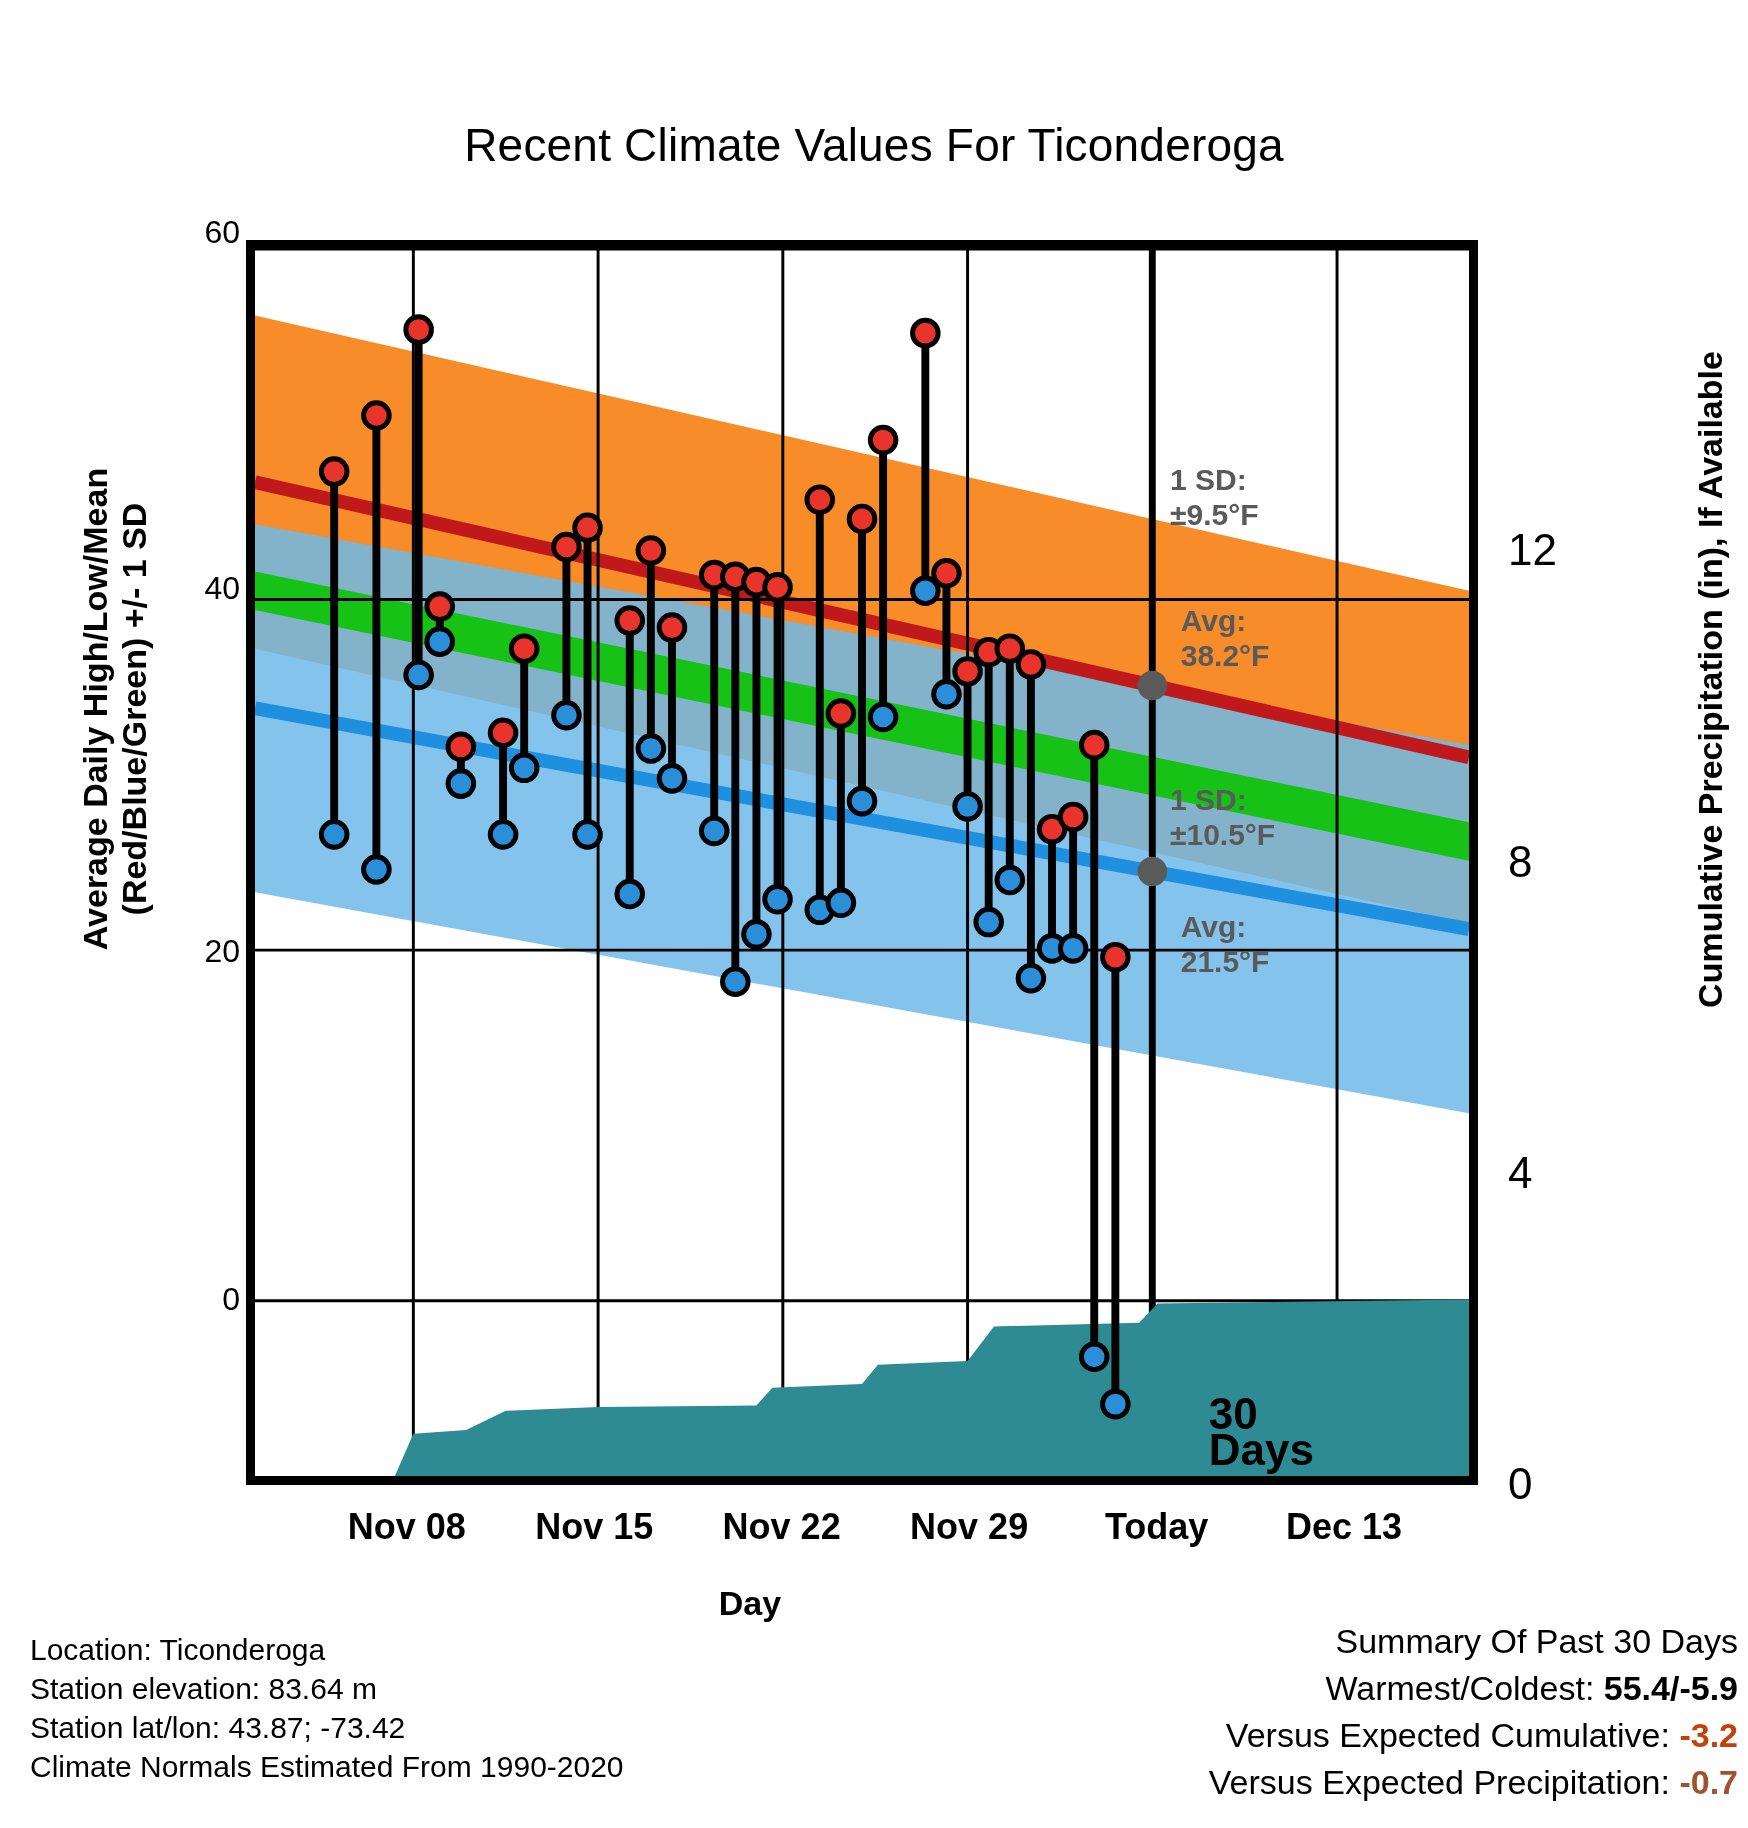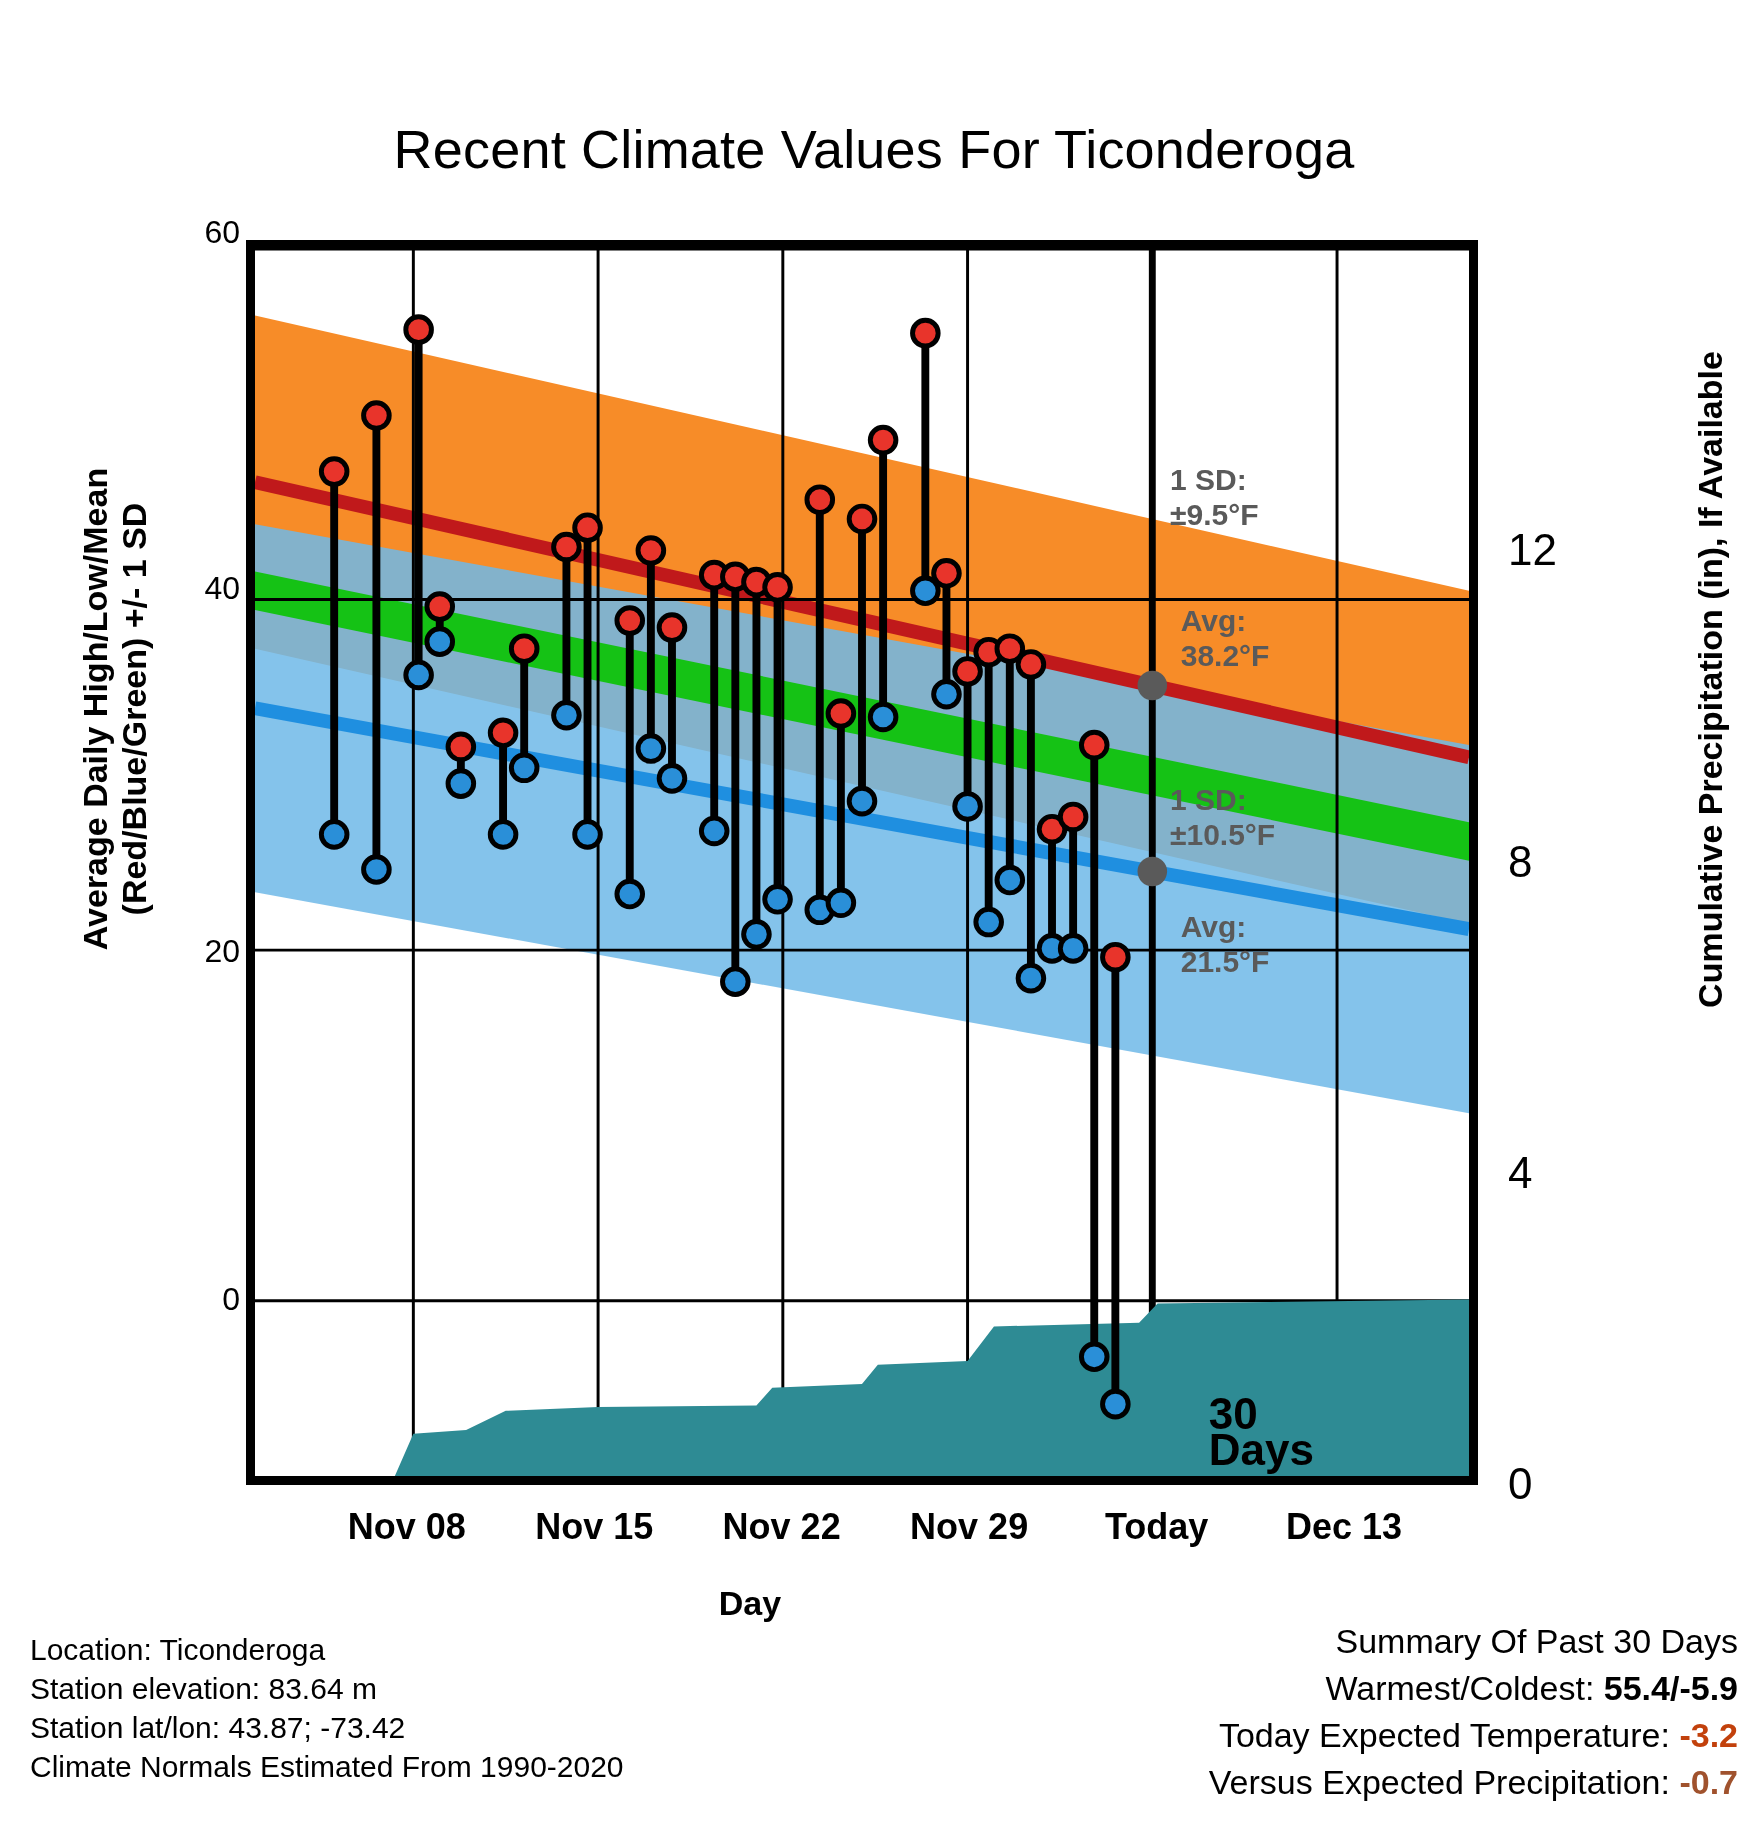--- a/index.html
+++ b/index.html
@@ -1,18 +1,18 @@
 <!DOCTYPE html>
 <html><head>
 <meta charset="utf-8">
 <style>
   html,body{margin:0;padding:0;background:#ffffff;}
   body{width:1748px;height:1828px;font-family:"Liberation Sans",sans-serif;color:#000;position:relative;overflow:hidden;}
   #stage{position:absolute;left:0;top:0;width:1748px;height:1828px;}
-  .title{position:absolute;left:0;top:118px;width:1748px;text-align:center;font-size:54px;letter-spacing:.2px;}
+  .title{position:absolute;left:0;top:118px;width:1748px;text-align:center;font-size:46px;letter-spacing:.2px;}
   .ylabel-left{position:absolute;left:-235px;top:670px;width:700px;text-align:center;font-size:34px;transform:rotate(-90deg);transform-origin:center center;font-weight:bold;}
   .ylabel-right{position:absolute;left:1360px;top:660px;width:700px;text-align:center;font-size:34px;transform:rotate(-90deg);transform-origin:center center;font-weight:bold;}
   .xlabel{position:absolute;left:0;top:1584px;width:1500px;text-align:center;font-size:34px;font-weight:bold;}
   #plot{position:absolute;left:246px;top:240px;width:1232px;height:1245px;border:9px solid #000;box-sizing:border-box;background:#fff;overflow:hidden;}
   #plotinner{position:absolute;left:0;top:0;width:100%;height:100%;}
   .ytick{position:absolute;right:1508px;font-size:32px;text-align:right;width:200px;transform:translateY(-26px);}
   .ytick-r{position:absolute;left:1508px;font-size:44px;text-align:left;width:200px;transform:translateY(-26px);}
   .xtick{position:absolute;top:1506px;font-size:36px;text-align:center;width:280px;font-weight:bold;}
   .footer-left{position:absolute;left:30px;top:1630px;font-size:30px;line-height:39px;}
   .footer-right{position:absolute;right:10px;top:1618px;font-size:34px;line-height:47px;text-align:right;}
@@ -190,18 +190,18 @@
     <div>Location: Ticonderoga</div>
     <div>Station elevation: 83.64 m</div>
     <div>Station lat/lon: 43.87; -73.42</div>
     <div>Climate Normals Estimated From 1990-2020</div>
   </div>
 
   <div class="footer-right">
     <div class="fr-row">Summary Of Past 30 Days</div>
     <div id="summary-rows">
         <div class="fr-row"><span>Warmest/Coldest:  </span><span class="fr-val" style="color: rgb(0, 0, 0);">55.4/-5.9</span></div>
-        <div class="fr-row"><span>Today Expected Temperature:  </span><span class="fr-val" style="color: #c2410c;">-3.2</span></div>
+        <div class="fr-row"><span>Versus Expected Cumulative:  </span><span class="fr-val" style="color: #c2410c;">-3.2</span></div>
         <div class="fr-row"><span>Versus Expected Precipitation:  </span><span class="fr-val" style="color: rgb(160, 82, 45);">-0.7</span></div>
       </div>
   </div>
 
 </div>
 
 </body></html>

